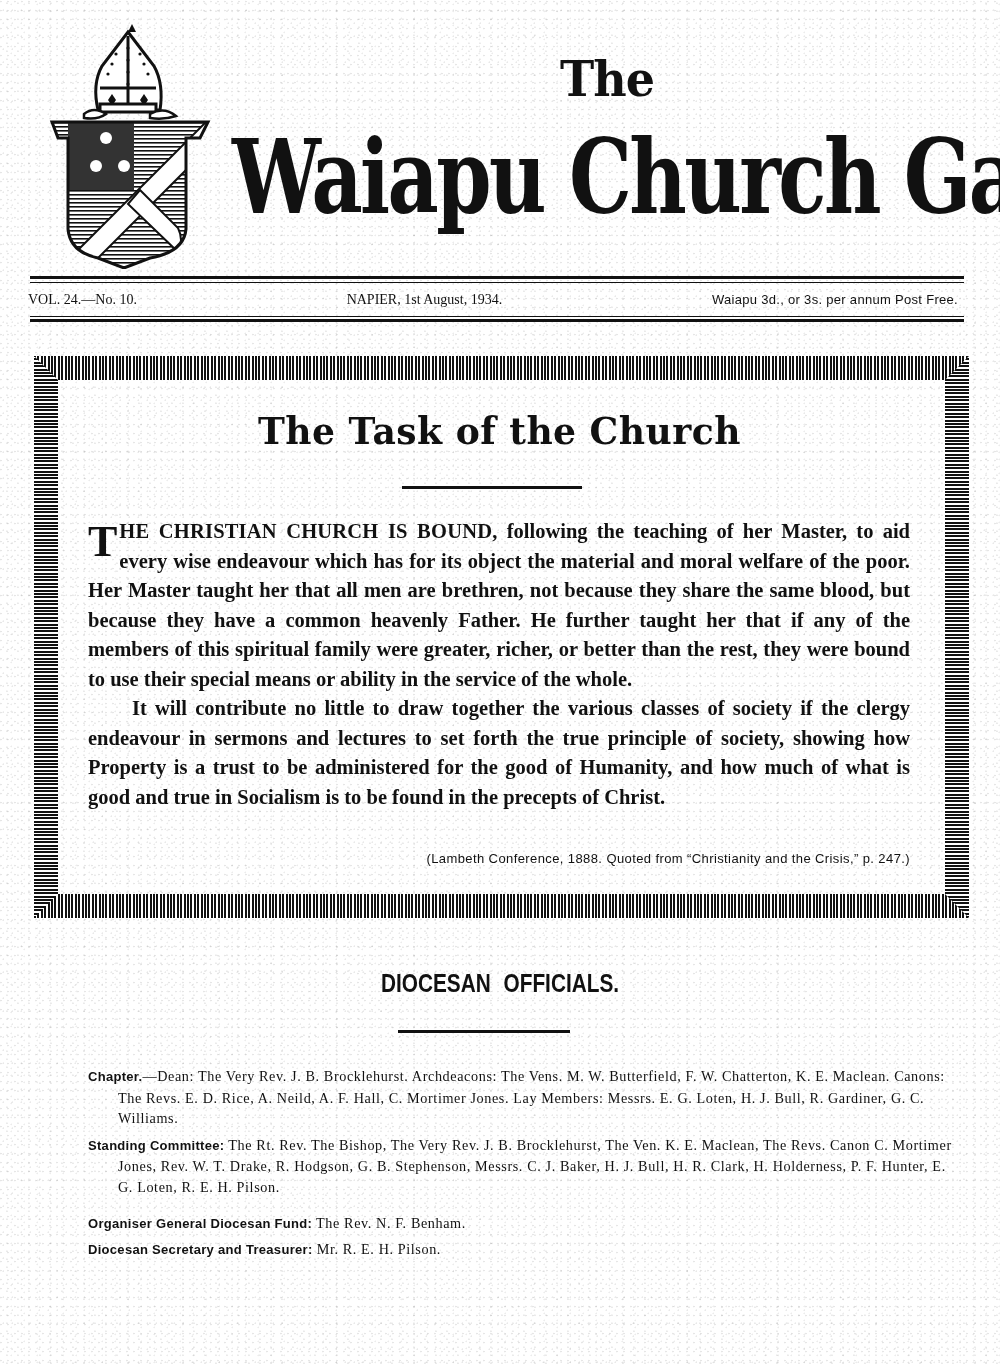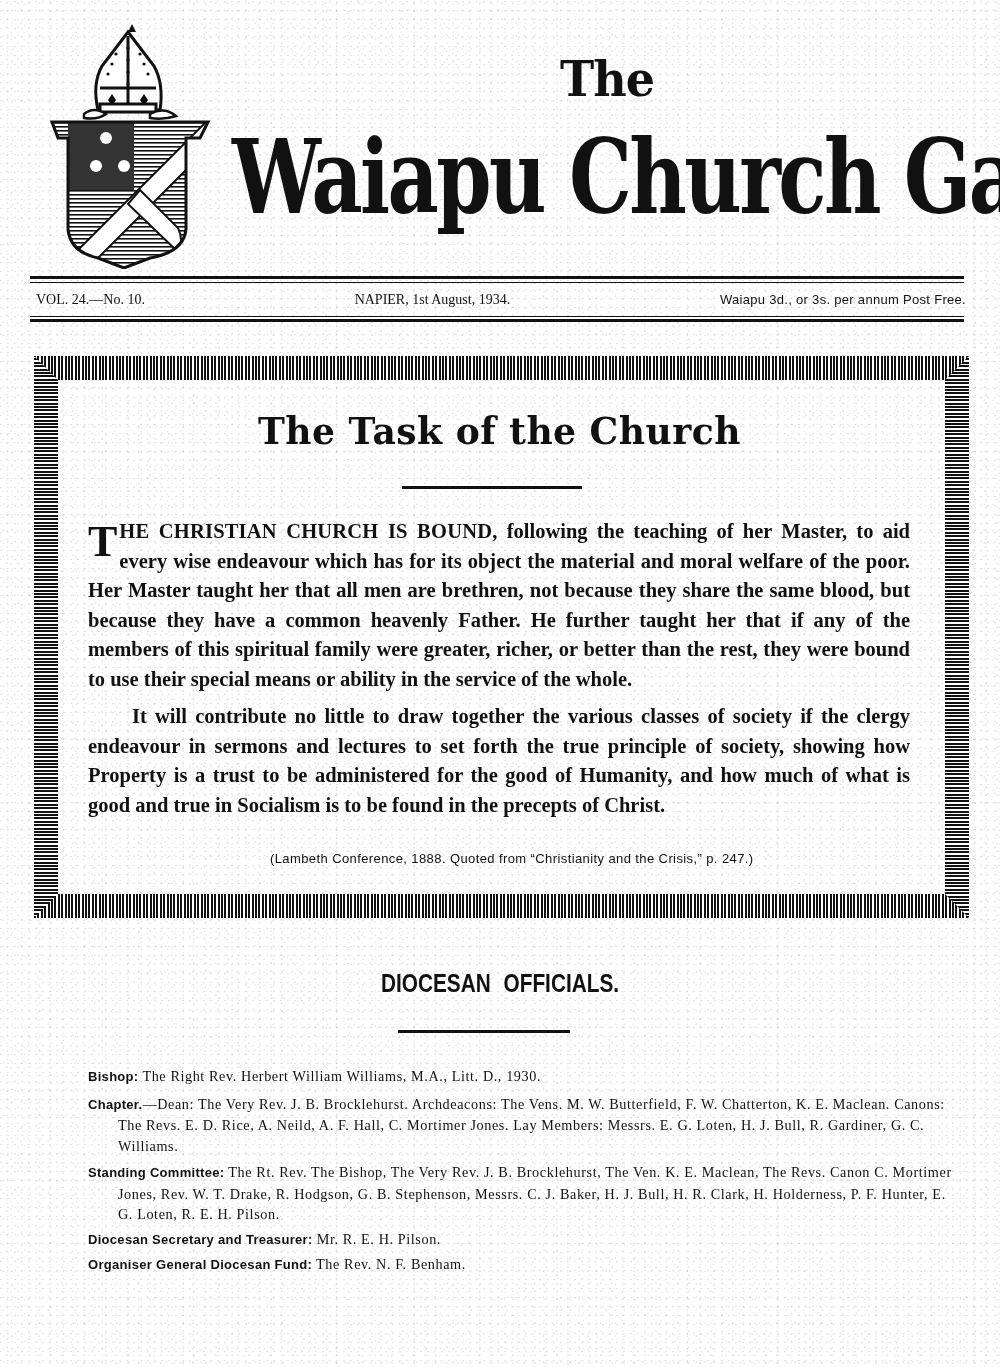--- a/index.html
+++ b/index.html
@@ -37,21 +37,21 @@
       left: 232px; top: 126px;
       font-family: "DejaVu Serif", serif;
       font-weight: bold; font-size: 92px; line-height: 1;
       letter-spacing: -3px;
       transform: scaleX(0.86) scaleY(1.12);
       transform-origin: left top;
       white-space: nowrap;
     }
     .rule-thick { position: absolute; background: #111; }
     .masthead-meta {
-      left: 36px; top: 292px; width: 930px; height: 20px;
+      left: 28px; top: 292px; width: 930px; height: 20px;
       display: flex; justify-content: space-between; align-items: baseline;
       font-size: 14px;
     }
     .meta-vol, .meta-place { font-family: "Liberation Serif", serif; }
     .meta-price { font-family: "Liberation Sans", sans-serif; font-size: 13px; letter-spacing: 0.3px; }
 
     
     .frame { left: 34px; top: 356px; width: 935px; height: 562px; }
     .frame .bar-h {
       position: absolute; left: 0; right: 0; height: 24px;
@@ -81,34 +81,35 @@
     .short-rule { position: absolute; height: 3px; background: #111; }
 
     .article-body {
       left: 88px; top: 517px; width: 822px;
       font-family: "Liberation Serif", serif;
       font-weight: bold; font-size: 20.5px; line-height: 29.5px;
       text-align: justify;
       text-align-last: left;
     }
     .article-body p { margin: 0; }
-    .article-body p + p { margin-top: 8px; text-indent: 44px; }
+    .article-body p + p { margin-top: 0; text-indent: 44px; }
     .para-1 { position: relative; text-indent: 0; }
     .drop-cap {
       float: left;
       font-size: 44px; line-height: 36px;
       margin: 7px 2px 0 0;
       font-weight: bold;
     }
     .caps { letter-spacing: 0.2px; }
 
     .citation {
       left: 270px; top: 851px; width: 640px;
       font-family: "Liberation Sans", sans-serif;
       font-size: 13px; letter-spacing: 0.4px;
+      text-align: right;
     }
 
     
     .officials-heading {
       left: 0; top: 968px; width: 1000px; text-align: center;
       font-family: "Liberation Sans", sans-serif;
       font-weight: bold; font-size: 26px;
       letter-spacing: 0px;
       transform: scaleX(0.8);
     }
@@ -222,31 +223,27 @@
 
 <div class="layer citation">(Lambeth Conference, 1888.  Quoted from “Christianity and the Crisis,” p. 247.)</div>
 
 <div class="layer officials-heading">
   <span>DIOCESAN</span><span class="w2">OFFICIALS.</span>
 </div>
 <div class="short-rule" style="left:398px; top:1030px; width:172px; z-index:1;"></div>
 
 <div class="layer officials-list">
   <div class="official-entry">
-    <span class="official-role">Bishop:</span>
-    <span>The Right Rev. Herbert William Williams, M.A., Litt. D., 1930.</span>
-  </div>
-  <div class="official-entry">
     <span class="official-role">Chapter.</span><span>—Dean: The Very Rev. J. B. Brocklehurst.  Archdeacons: The Vens. M. W. Butterfield, F. W. Chatterton, K. E. Maclean.  Canons: The Revs. E. D. Rice, A. Neild, A. F. Hall, C. Mortimer Jones.  Lay Members: Messrs. E. G. Loten, H. J. Bull, R. Gardiner, G. C. Williams.</span>
   </div>
-  <div class="official-entry" style="margin-bottom:4px;">
+  <div class="official-entry" style="margin-bottom:16px;">
     <span class="official-role">Standing Committee:</span>
     <span>The Rt. Rev. The Bishop, The Very Rev. J. B. Brocklehurst, The Ven. K. E. Maclean, The Revs. Canon C. Mortimer Jones, Rev. W. T. Drake, R. Hodgson, G. B. Stephenson, Messrs. C. J. Baker, H. J. Bull, H. R. Clark, H. Holderness, P. F. Hunter, E. G. Loten, R. E. H. Pilson.</span>
+  </div>
+  <div class="official-entry tight">
+    <span class="official-role">Organiser General Diocesan Fund:</span>
+    <span>The Rev. N. F. Benham.</span>
   </div>
   <div class="official-entry tight">
     <span class="official-role">Diocesan Secretary and Treasurer:</span>
     <span>Mr. R. E. H. Pilson.</span>
   </div>
-  <div class="official-entry tight">
-    <span class="official-role">Organiser General Diocesan Fund:</span>
-    <span>The Rev. N. F. Benham.</span>
-  </div>
 </div>
 
 </body></html>

